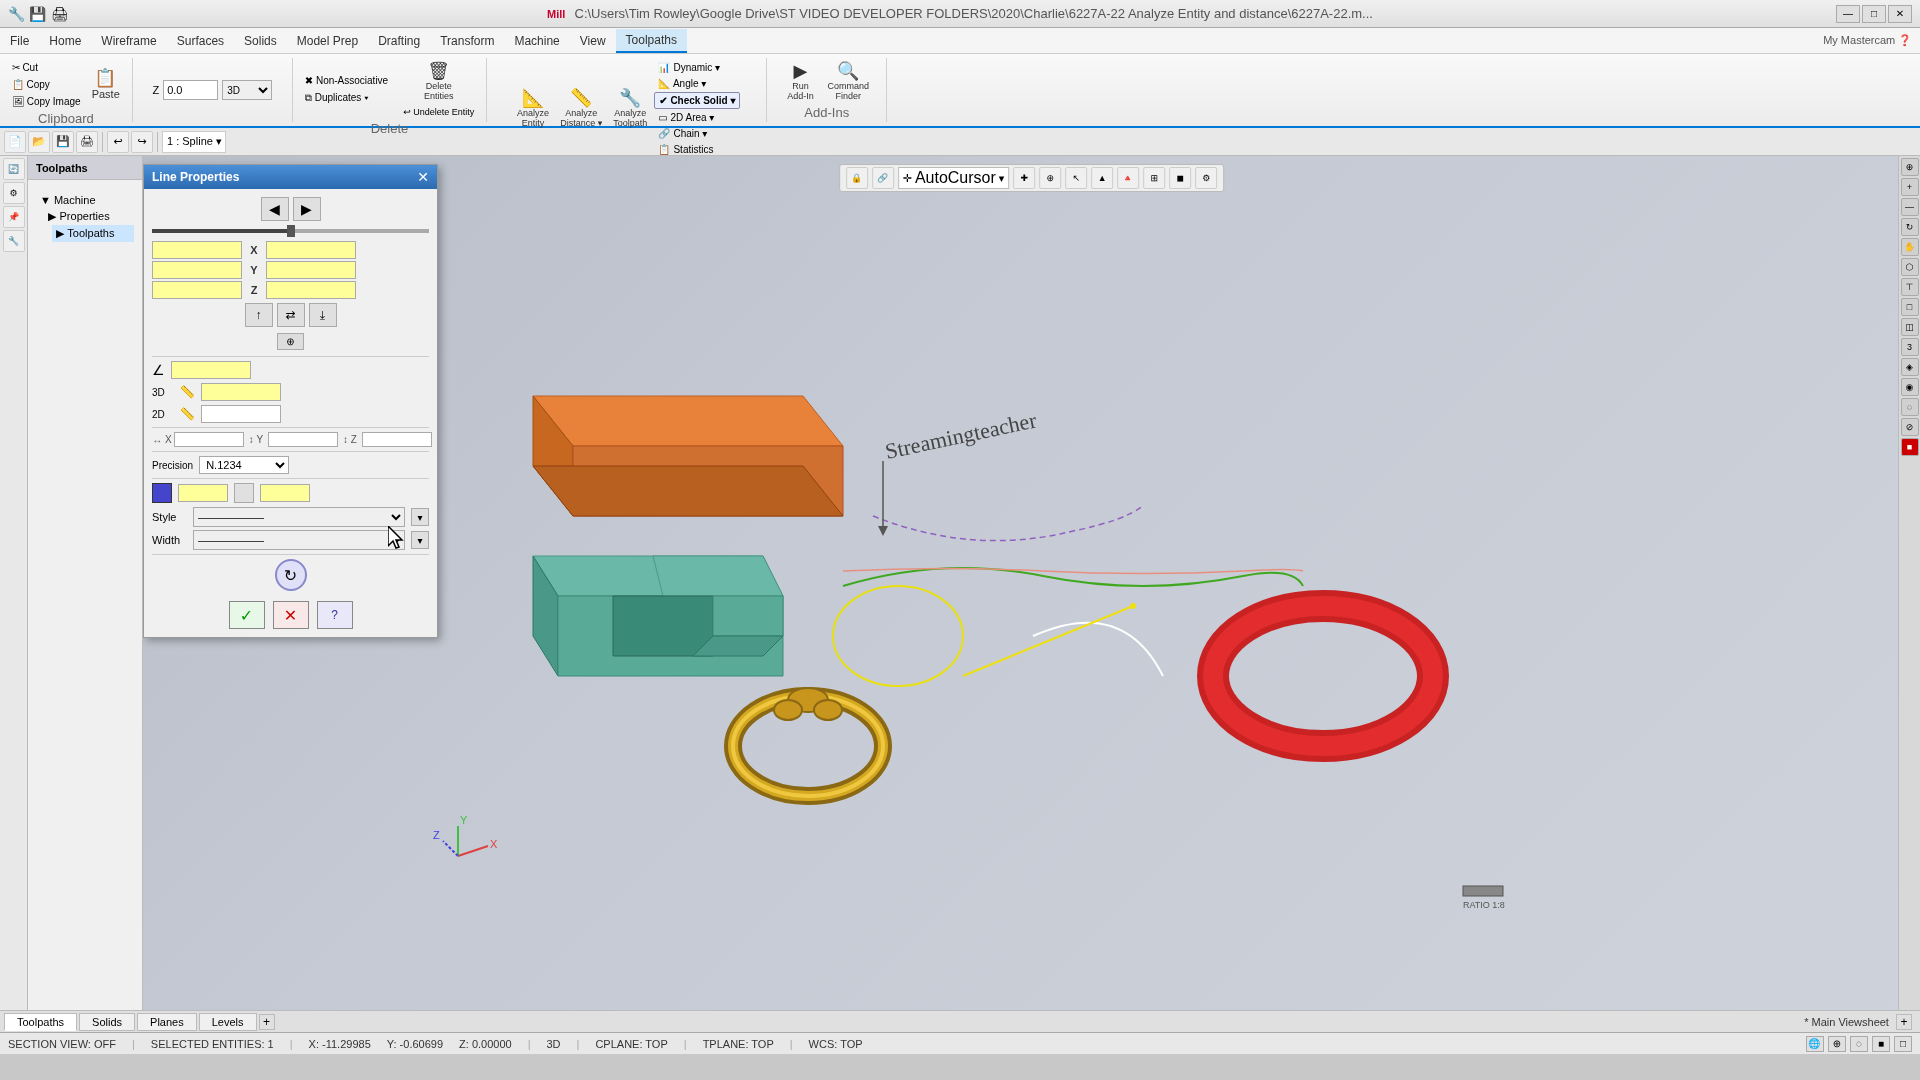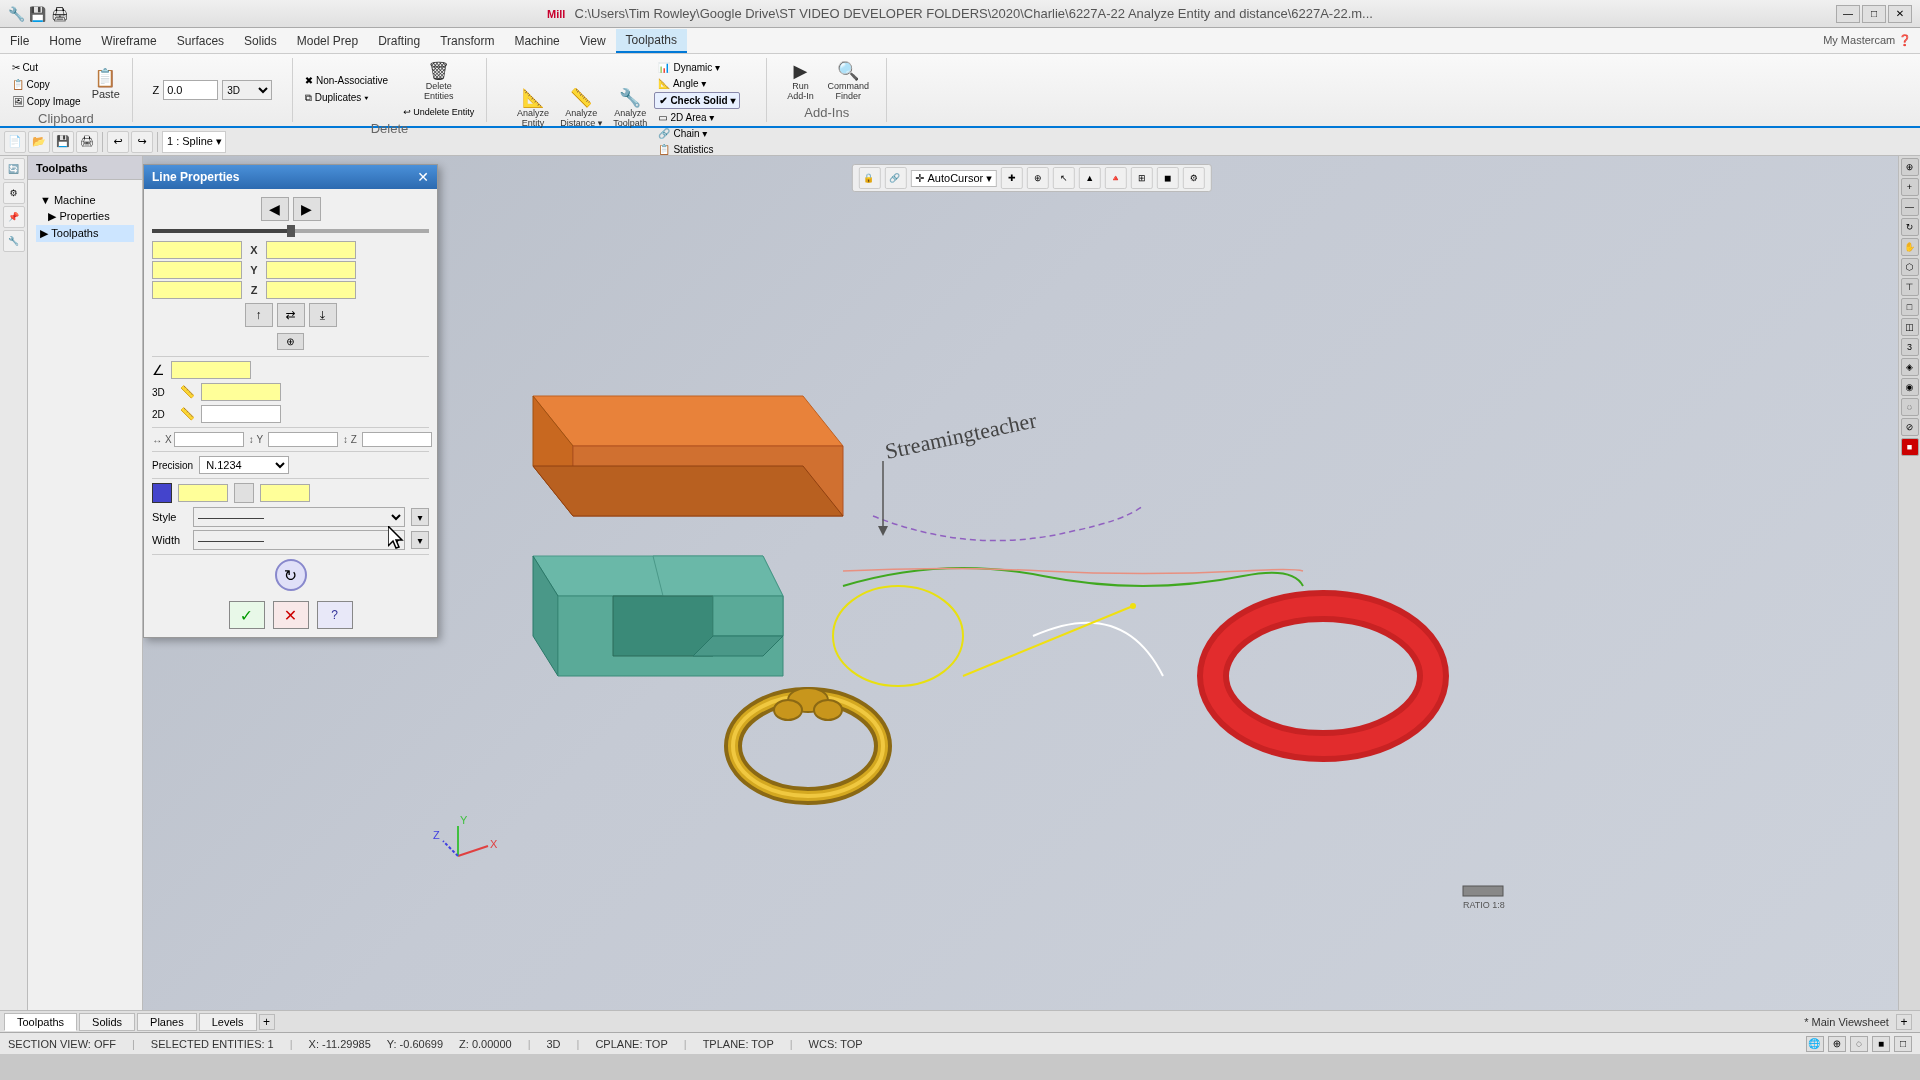--- a/index.html
+++ b/index.html
@@ -632,34 +632,34 @@
     <div id="toolpaths-label">
       <span style="font-size:11px; font-weight:bold;">Toolpaths</span>
     </div>
     <div style="margin-top:28px; padding:4px;">
       <div class="tree-item">
         <span>▼</span> <span>Machine</span>
       </div>
       <div class="tree-item" style="padding-left:12px;">
         <span>▶</span> <span>Properties</span>
       </div>
-      <div class="tree-item selected" style="">
+      <div class="tree-item selected" style="margin-left:16px;">
         <span>▶</span> <span>Toolpaths</span>
       </div>
     </div>
   </div>
 
   <div id="viewport" style="flex:1; background:linear-gradient(135deg, #b8bec8, #c5cad4 40%, #cdd2db); position:relative; overflow:hidden;">
 
     <div id="mini-toolbar">
       <div class="tb-btn" style="font-size:9px;">🔒</div>
       <div class="tb-btn" style="font-size:9px;">🔗</div>
       <div style="display:flex; align-items:center; gap:3px; border:1px solid #bbb; padding:1px 4px; background:white; cursor:pointer;">
         <span>✛</span>
-        <span style="font-size:11px;">AutoCursor</span>
+        <span style="font-size:16px;">AutoCursor</span>
         <span>▾</span>
       </div>
       <div class="tb-btn" style="font-size:9px;">✚</div>
       <div class="tb-btn" style="font-size:9px;">⊕</div>
       <div class="tb-btn" style="font-size:9px;">↖</div>
       <div class="tb-btn" style="font-size:9px;">▲</div>
       <div class="tb-btn" style="font-size:9px;">🔺</div>
       <div class="tb-btn" style="font-size:9px;">⊞</div>
       <div class="tb-btn" style="font-size:9px;">◼</div>
       <div class="tb-btn" style="font-size:9px;">⚙</div>

